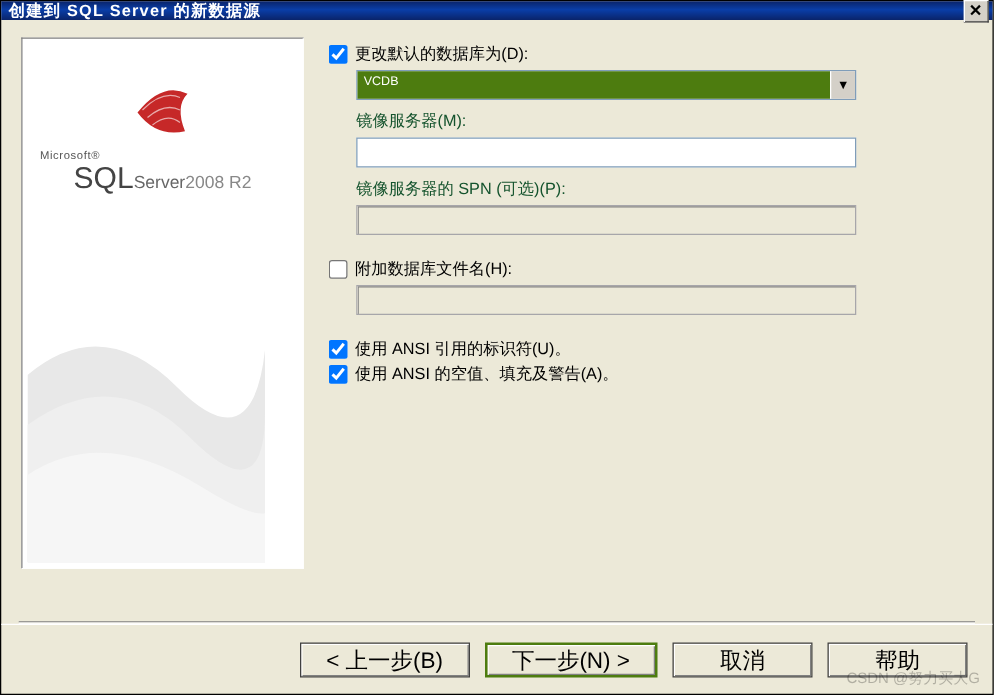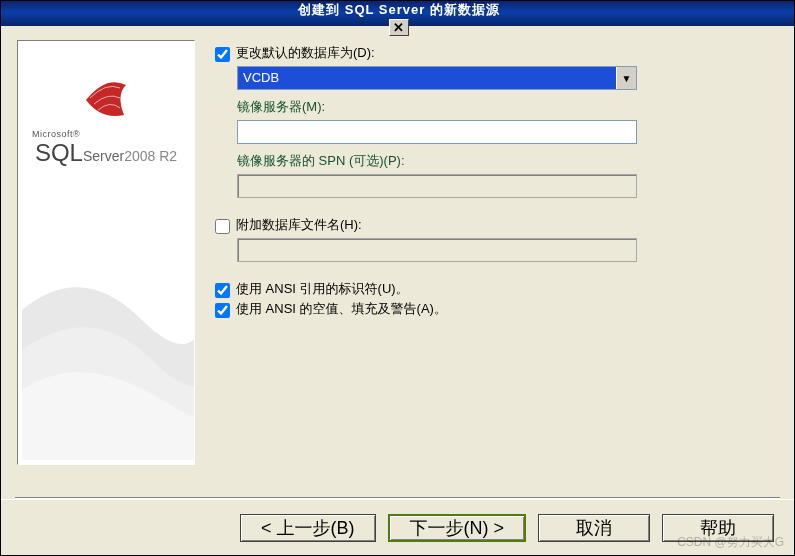--- a/index.html
+++ b/index.html
@@ -12,30 +12,29 @@
   .window {
     width: 795px;
     height: 556px;
     border: 1px solid #000;
     background: #ece9d8;
     display: flex;
     flex-direction: column;
     position: relative;
   }
   .titlebar {
-    height: 25px;
+    height: 15px;
     background: linear-gradient(to bottom, #0a246a 0%, #0a3ea8 45%, #0a246a 100%);
     color: #fff;
     display: flex;
     align-items: center;
     padding: 0 3px 0 6px;
     font-weight: bold;
     font-family: "SimSun", "宋体", sans-serif;
     letter-spacing: 1px;
-    flex-direction: column;
   }
   .titlebar .title { flex: 1; }
   .titlebar .close {
     width: 20px; height: 18px;
     background: #d4d0c8;
     border: 1px solid #fff;
     border-right-color: #404040;
     border-bottom-color: #404040;
     color: #000;
     font-family: Arial, sans-serif;
@@ -44,21 +43,21 @@
     display: flex; align-items: center; justify-content: center;
     cursor: default;
   }
   .content {
     flex: 1;
     padding: 14px 16px 10px 16px;
     display: flex;
     gap: 20px;
   }
   .side-image {
-    width: 178px;
+    width: 226px;
     height: 425px;
     background: #fff;
     border: 1px solid #808080;
     border-right-color: #fff;
     border-bottom-color: #fff;
     padding: 4px;
     position: relative;
     overflow: hidden;
   }
   .side-inner {
@@ -83,21 +82,21 @@
     position: absolute;
     bottom: 0; left: 0; right: 0;
     height: 230px;
   }
   .form {
     flex: 1;
     padding-top: 4px;
   }
   .check-row {
     display: flex;
-    align-items: flex-end;
+    align-items: center;
     gap: 6px;
     margin-bottom: 4px;
   }
   .check-row.tight { margin-bottom: 2px; }
   input[type=checkbox] {
     width: 15px; height: 15px;
     margin: 0;
   }
   .label { color: #000; }
   .field-label {
@@ -108,25 +107,25 @@
   .combo {
     margin-left: 22px;
     width: 400px;
     height: 24px;
     display: flex;
     border: 1px solid #7f9db9;
     background: #fff;
   }
   .combo .value {
     flex: 1;
-    background: #1d4ed8;
+    background: #4d7c0f;
     color: #fff;
     padding: 3px 5px;
     font-family: Arial, sans-serif;
-    font-size: 13px;
+    font-size: 10px;
   }
   .combo .arrow {
     width: 20px;
     background: #d4d0c8;
     border-left: 1px solid #fff;
     display: flex; align-items: center; justify-content: center;
     font-size: 10px;
     color: #000;
   }
   .textfield {

